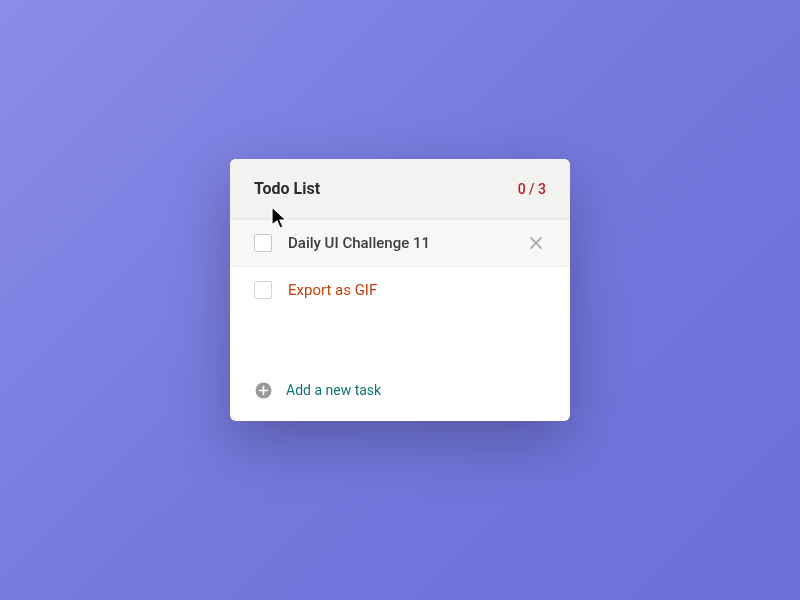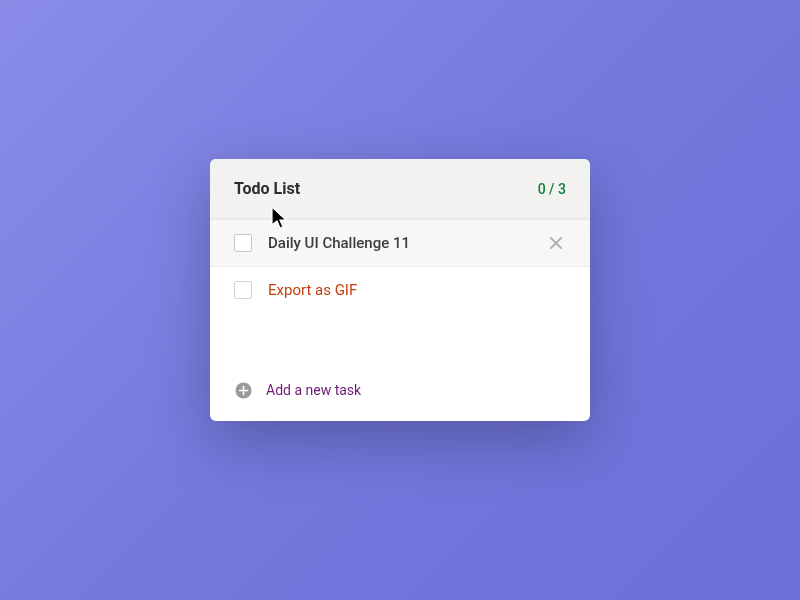--- a/index.html
+++ b/index.html
@@ -11,21 +11,21 @@
       width: 800px;
       height: 600px;
       background: linear-gradient(135deg, #8a8ce8 0%, #7479dd 50%, #6b6fd8 100%);
       font-family: -apple-system, BlinkMacSystemFont, "Segoe UI", Roboto, "Helvetica Neue", sans-serif;
       display: flex;
       align-items: center;
       justify-content: center;
       overflow: hidden;
     }
     .card {
-      width: 380px;
+      width: 340px;
       background: #ffffff;
       border-radius: 6px;
       box-shadow: 0 20px 60px rgba(0,0,0,0.25);
       overflow: hidden;
       position: relative;
       margin-top: -20px;
     }
     .card-header {
       background: #f2f2f0;
       padding: 20px 24px;
@@ -34,21 +34,21 @@
       justify-content: space-between;
       align-items: center;
     }
     .card-title {
       font-weight: 700;
       font-size: 16px;
       color: #2d2d2d;
     }
     .card-counter {
       font-size: 14px;
-      color: #15803d;
+      color: #b91c1c;
       font-weight: 500;
     }
     .task-list {
       background: #ffffff;
     }
     .task-item {
       display: flex;
       align-items: flex-end;
       padding: 14px 24px;
       position: relative;
@@ -100,21 +100,21 @@
       width: 18px;
       height: 18px;
       margin-right: 14px;
       display: flex;
       align-items: center;
       justify-content: center;
       flex-shrink: 0;
     }
     .add-task-label {
       font-size: 14px;
-      color: #701a75;
+      color: #0f766e;
     }
     .cursor {
       position: absolute;
       left: 270px;
       top: 205px;
       pointer-events: none;
       z-index: 10;
     }
   </style>
 </head>

